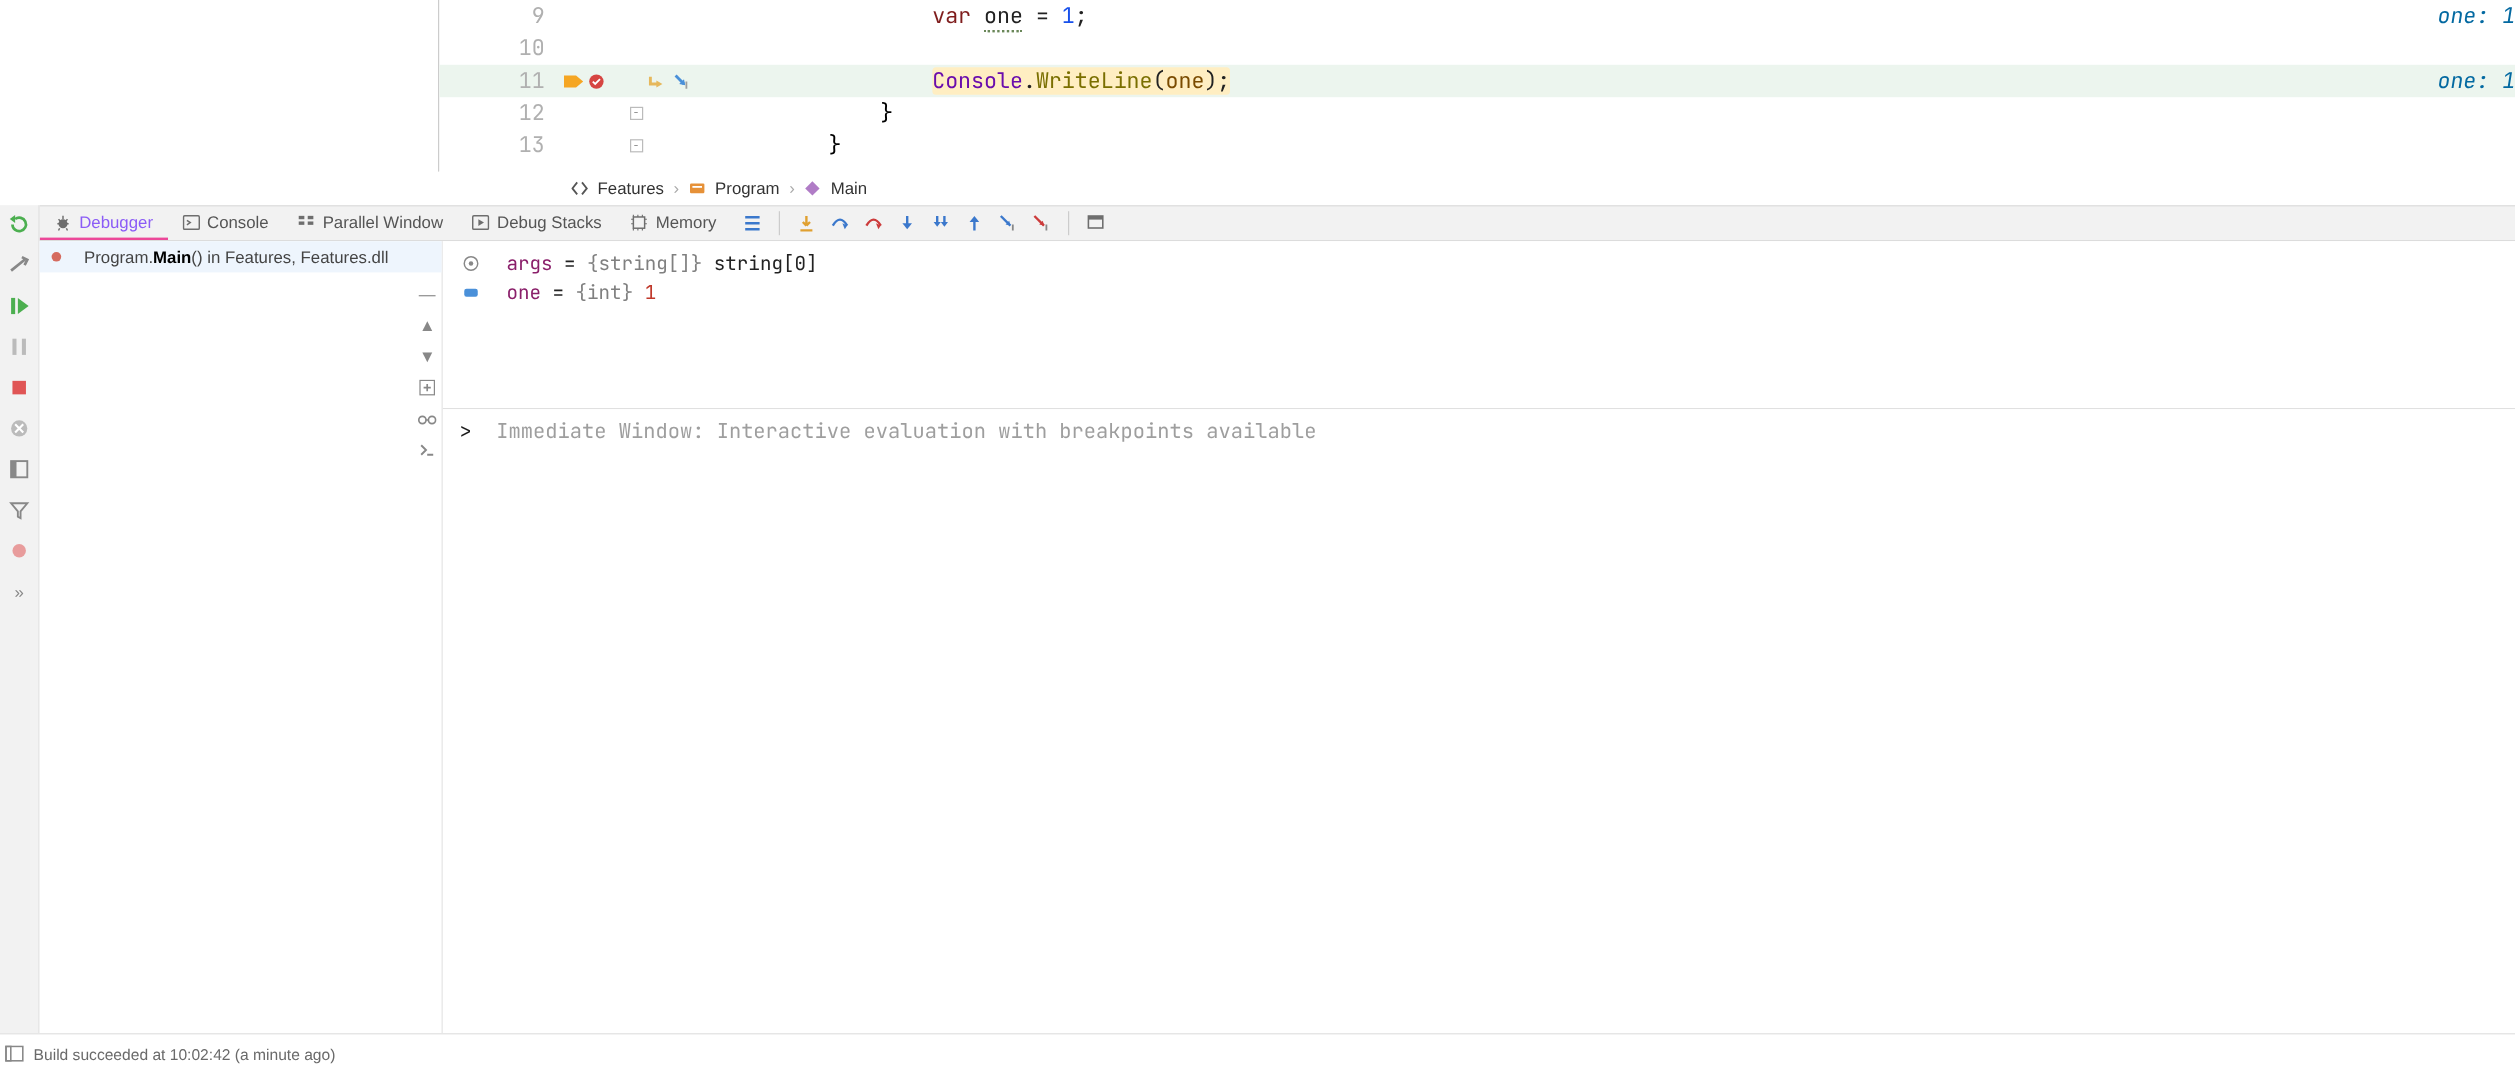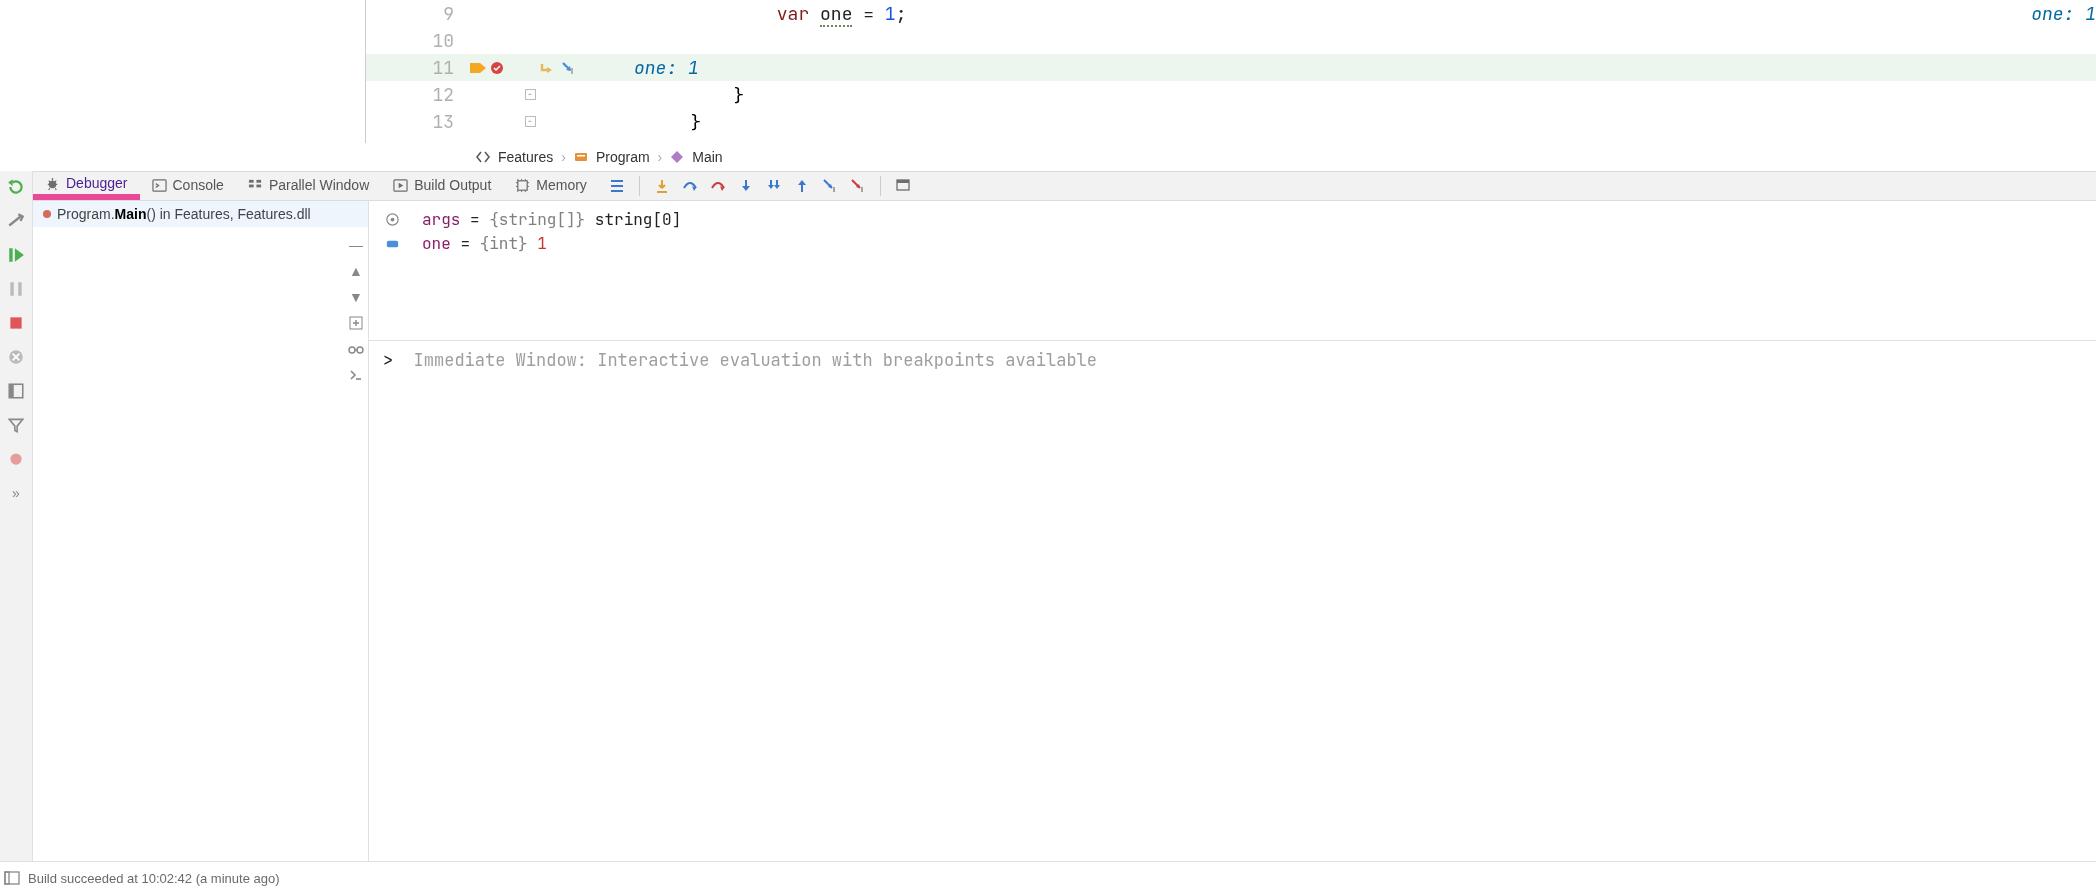--- a/index.html
+++ b/index.html
@@ -82,21 +82,21 @@
   border-bottom:1px solid #dcdcdc;
   display:flex;
   align-items:center;
 }
 .debug-tab {
   display:flex; align-items:center; gap:6px;
   padding:0 12px; height:100%;
   color:#555; cursor:pointer;
   border-bottom:2px solid transparent;
 }
-.debug-tab.active { border-bottom:6px solid #ec4899; color:#4c1d95;}
+.debug-tab.active { border-bottom:2px solid #ec4899; color:#8b5cf6;}
 .step-icons { display:flex; align-items:center; gap:12px; padding:0 10px;}
 .step-icons .vline { width:1px; height:20px; background:#ccc; margin:0 2px;}
 
 
 .left-sidebar {
   position:absolute;
   left:0; top:171px;
   width:33px;
   height:calc(100% - 171px - 24px);
   background:#f2f2f2;
@@ -116,21 +116,21 @@
   left:33px; top:201px;
   width:336px;
   height:calc(100% - 201px - 24px);
   background:#fff;
   border-right:1px solid #e0e0e0;
 }
 .frame-item {
   padding:5px 10px;
   background:#eef5fd;
   font-size:14px;
-  display:flex; align-items:center; gap:6px;
+  display:flex; align-items:center; gap:19px;
   color:#444;
   text-align:right;
 }
 .frame-item .b { font-weight:700; color:#000; }
 .frame-dot { width:8px; height:8px; border-radius:50%; background:#d56b5f; }
 
 
 .mid-strip {
   position:absolute;
   left:343px; top:234px;
@@ -233,20 +233,21 @@
             </svg>
           </span>
           <span>
             <svg width="16" height="16" viewBox="0 0 16 16">
               <path d="M3 3l7 7" stroke="#4a90d9" stroke-width="2.4"></path>
               <polygon points="11,11 6,10 10,6" fill="#4a90d9"></polygon>
               <path d="M12 8v6" stroke="#9e9e9e" stroke-width="1.5"></path>
             </svg>
           </span>
         </div>
+        <div class="code-text">                <span class="call-hl"><span class="tok-cls">Console</span>.<span class="tok-mth">WriteLine</span>(<span class="tok-var">one</span>);</span></div>
         <span class="inlay">one: 1</span>
       </div>
       <div class="code-row">
         <div class="gutter-cell">12</div>
         <div class="marker-area"></div>
         <div class="fold-area">
           <div class="fold-minus">−</div>
         </div>
         <div style="width: 66px; display: flex; align-items: center; gap: 6px;"></div>
         <div class="code-text">            <span class="brace">}</span></div>
@@ -317,21 +318,21 @@
     </span>
     <span>Parallel Window</span>
   </div>
   <div class="debug-tab">
     <span>
       <svg width="15" height="15" viewBox="0 0 16 16">
           <rect x="1" y="2" width="14" height="12" rx="1" fill="none" stroke="#6e6e6e" stroke-width="1.3"></rect>
           <polygon points="6,5 11,8 6,11" fill="#6e6e6e"></polygon>
         </svg>
     </span>
-    <span>Build Output</span>
+    <span>Debug Stacks</span>
   </div>
   <div class="debug-tab">
     <span>
       <svg width="15" height="15" viewBox="0 0 16 16">
           <rect x="3" y="3" width="10" height="10" fill="none" stroke="#6e6e6e" stroke-width="1.3"></rect>
           <path d="M3 1v2M7 1v2M11 1v2M3 13v2M7 13v2M11 13v2M1 5h2M1 9h2M13 5h2M13 9h2" stroke="#6e6e6e" stroke-width="1"></path>
         </svg>
     </span>
     <span>Memory</span>
   </div>

